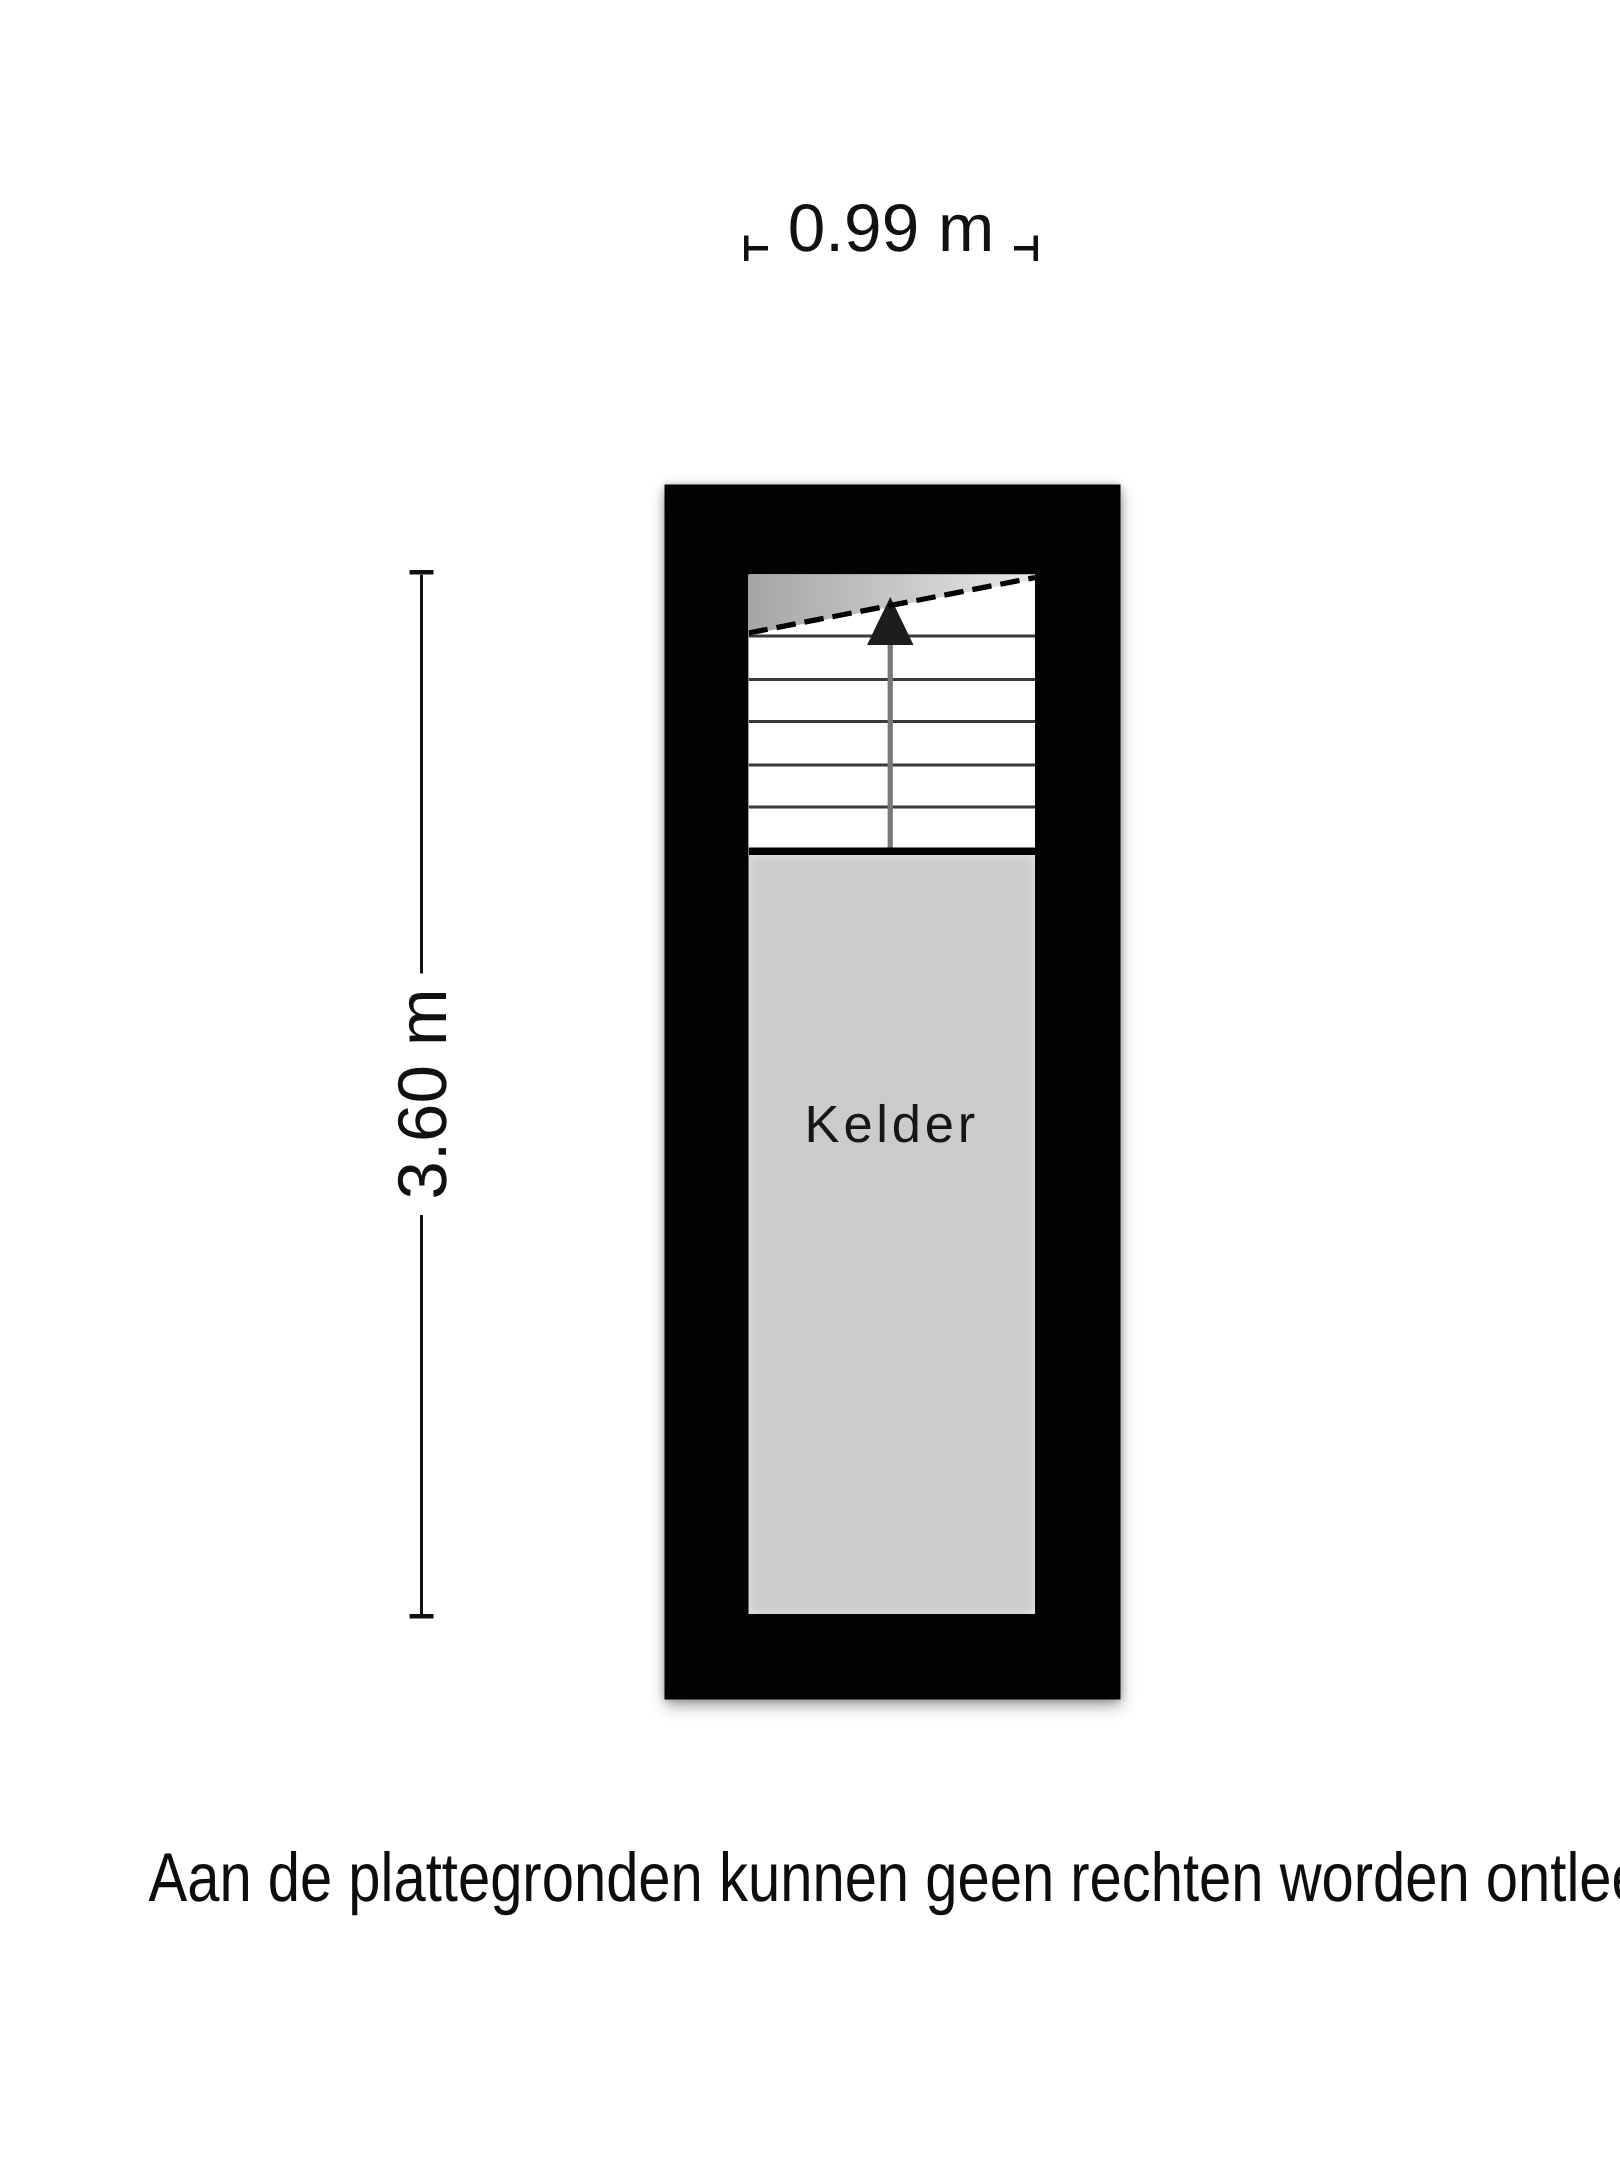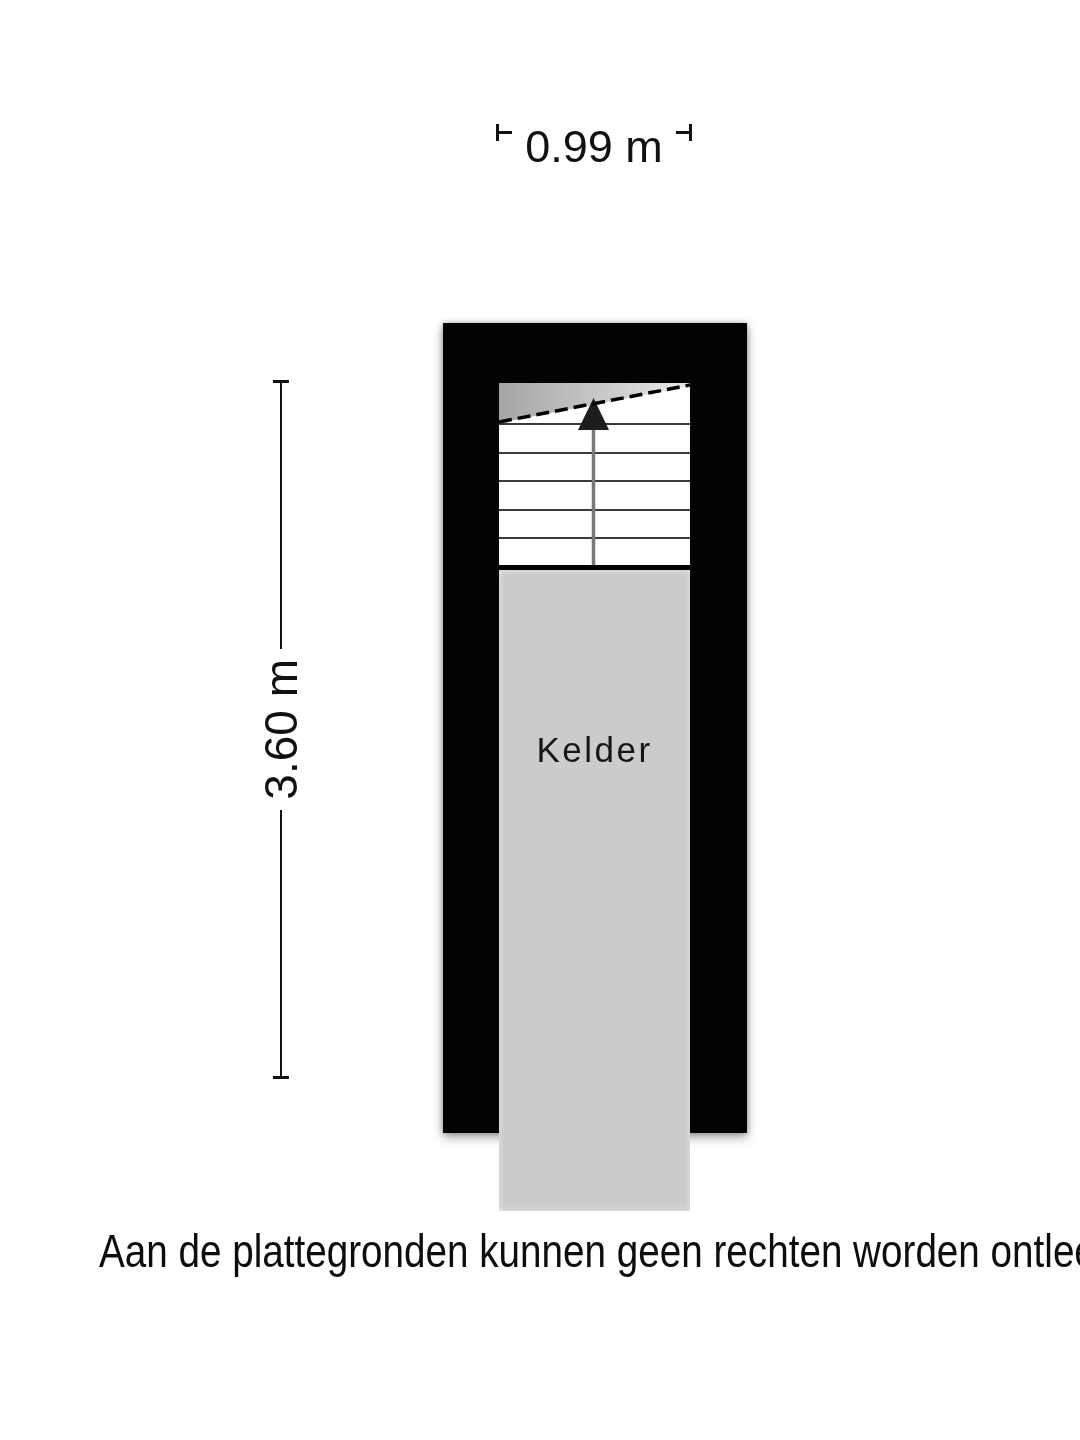--- a/index.html
+++ b/index.html
@@ -11,21 +11,21 @@
     overflow: hidden;
   }
   .stage { position: absolute; inset: 0; }
 
   
   .top-dim {
     position: absolute;
     left: 496px; top: 124px;
     width: 196px; height: 50px;
     display: flex;
-    align-items: flex-start;
+    align-items: flex-end;
     justify-content: space-between;
     color: #111;
     gap: 12px;
   }
   .top-dim .dim-label {
     font-size: 45px;
     line-height: 1;
     color: #111;
     white-space: nowrap;
   }
@@ -76,21 +76,21 @@
   .stairs {
     position: absolute;
     left: 56px; top: 60px;
     width: 191px; height: 187px;
     background: #ffffff;
   }
   .stairs svg { display: block; width: 100%; height: 100%; }
   .room {
     position: absolute;
     left: 56px; top: 247px;
-    width: 191px; height: 641px;
+    width: 191px; height: 506px;
     background: #cbcbcb;
     box-shadow: inset 0 0 7px rgba(255,255,255,0.55);
   }
   .room-label {
     position: absolute;
     left: 0; right: 0; top: 160px;
     text-align: center;
     font-size: 35px;
     letter-spacing: 2.5px;
     color: #161616;

